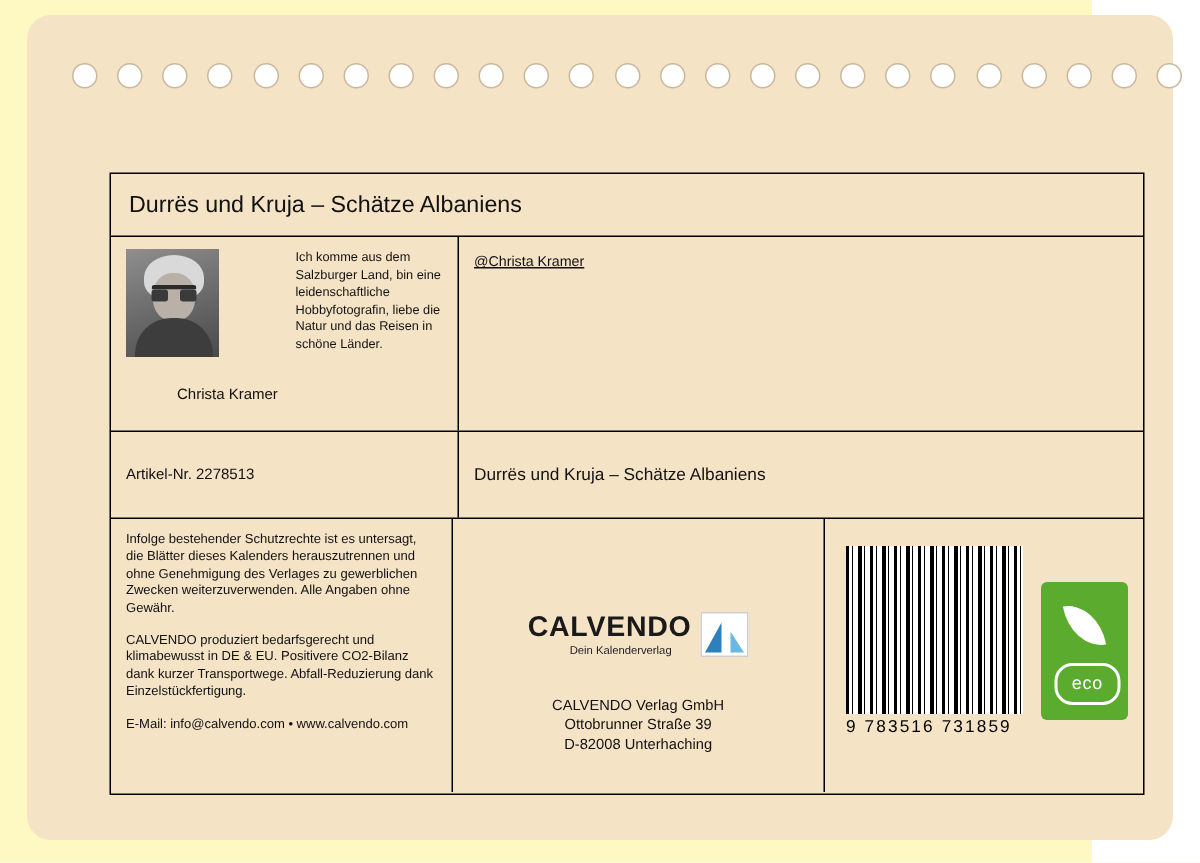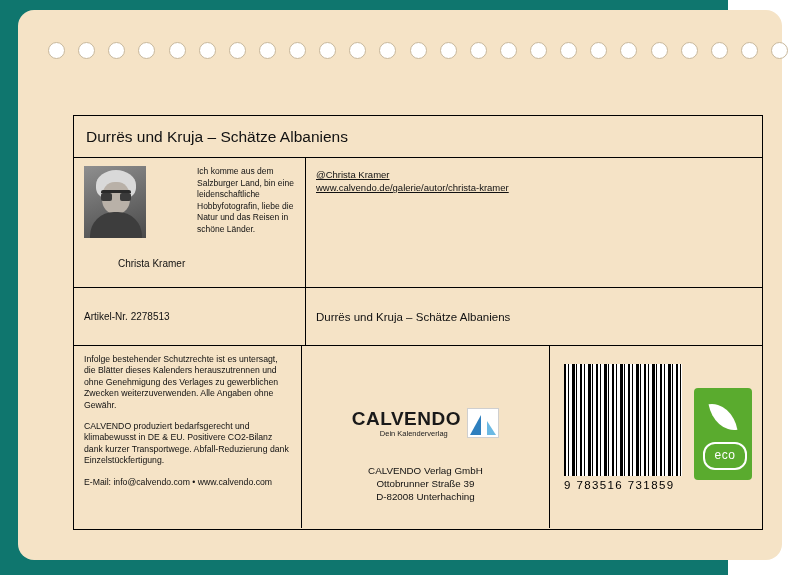--- a/index.html
+++ b/index.html
@@ -10,21 +10,21 @@
   body {
     width: 800px;
     height: 575px;
     font-family: "Liberation Sans", sans-serif;
     overflow: hidden;
   }
   .page {
     position: relative;
     width: 728px;
     height: 575px;
-    background: #0f766e;
+    background: #fef9c3;
   }
   
   .card {
     position: absolute;
     left: 18px;
     top: 10px;
     width: 764px;
     height: 550px;
     background: #f5e3c6;
     border-radius: 16px;
@@ -383,21 +383,20 @@
               <div class="face"></div>
               <div class="glasses"></div>
               <div class="body"></div>
             </div>
             <div class="bio">Ich komme aus dem Salzburger Land, bin eine leidenschaftliche Hobbyfotografin, liebe die Natur und das Reisen in schöne Länder.</div>
           </div>
           <div class="author-name">Christa Kramer</div>
         </div>
         <div class="author-right">
           <div>@Christa Kramer</div>
-          <div>www.calvendo.de/galerie/autor/christa-kramer</div>
         </div>
       </div>
 
       <div class="article-row">
         <div class="article-left">Artikel-Nr. 2278513</div>
         <div class="article-right">Durrës und Kruja – Schätze Albaniens</div>
       </div>
 
       <div class="bottom-row">
 

